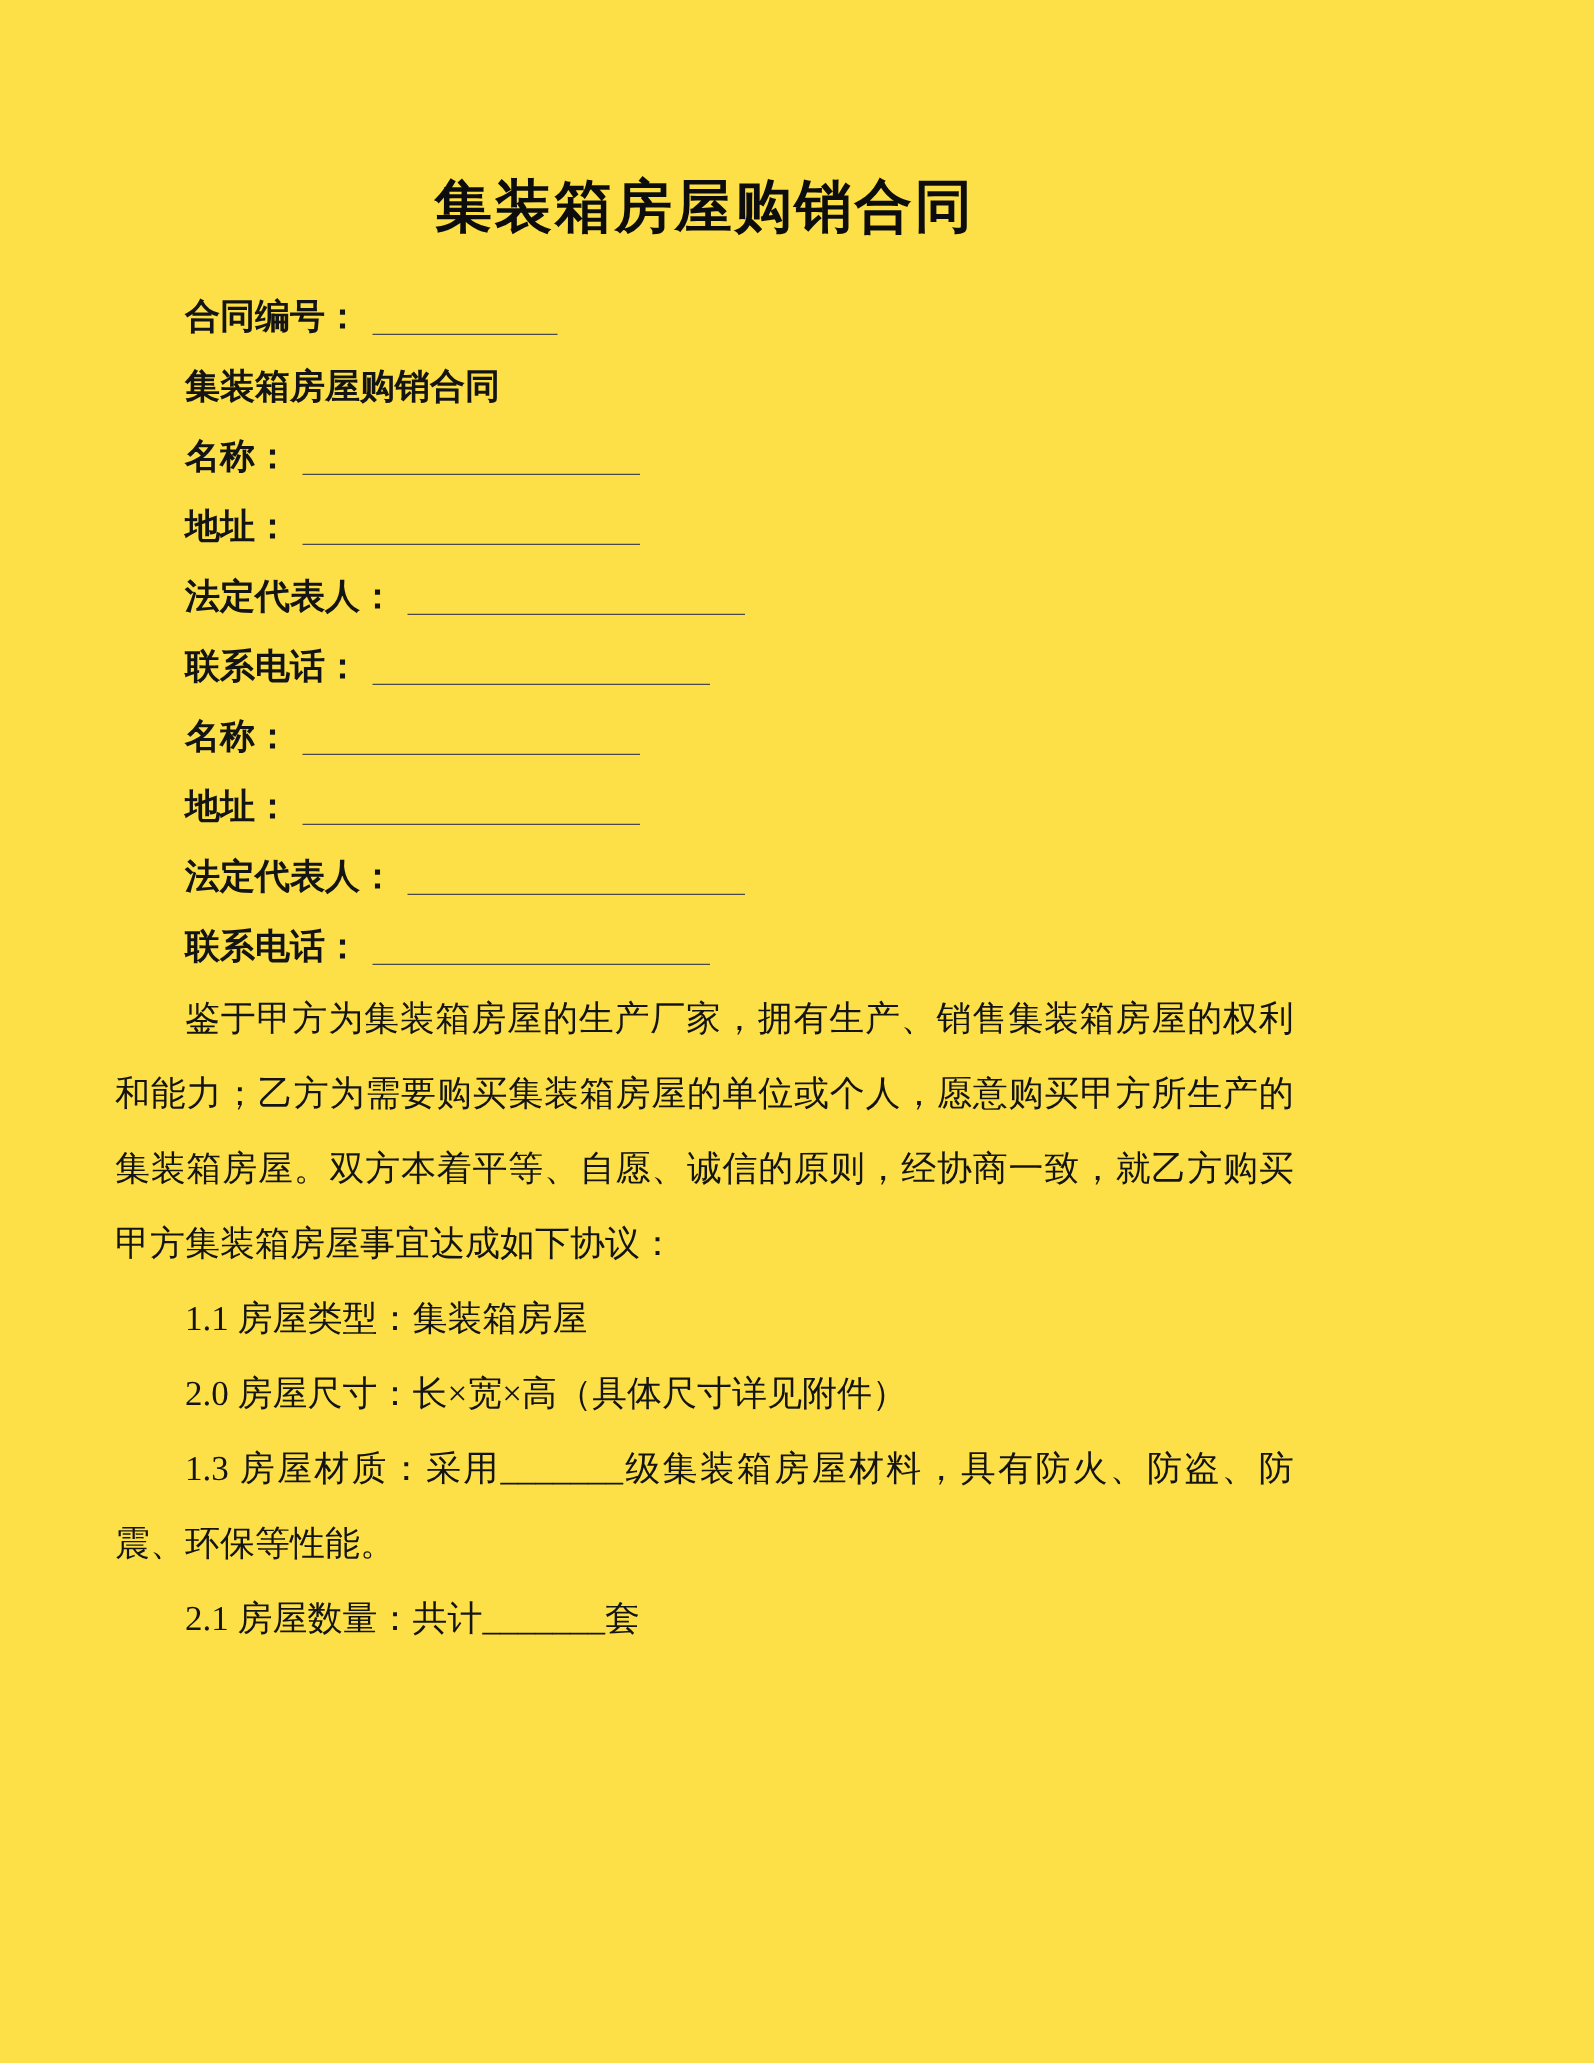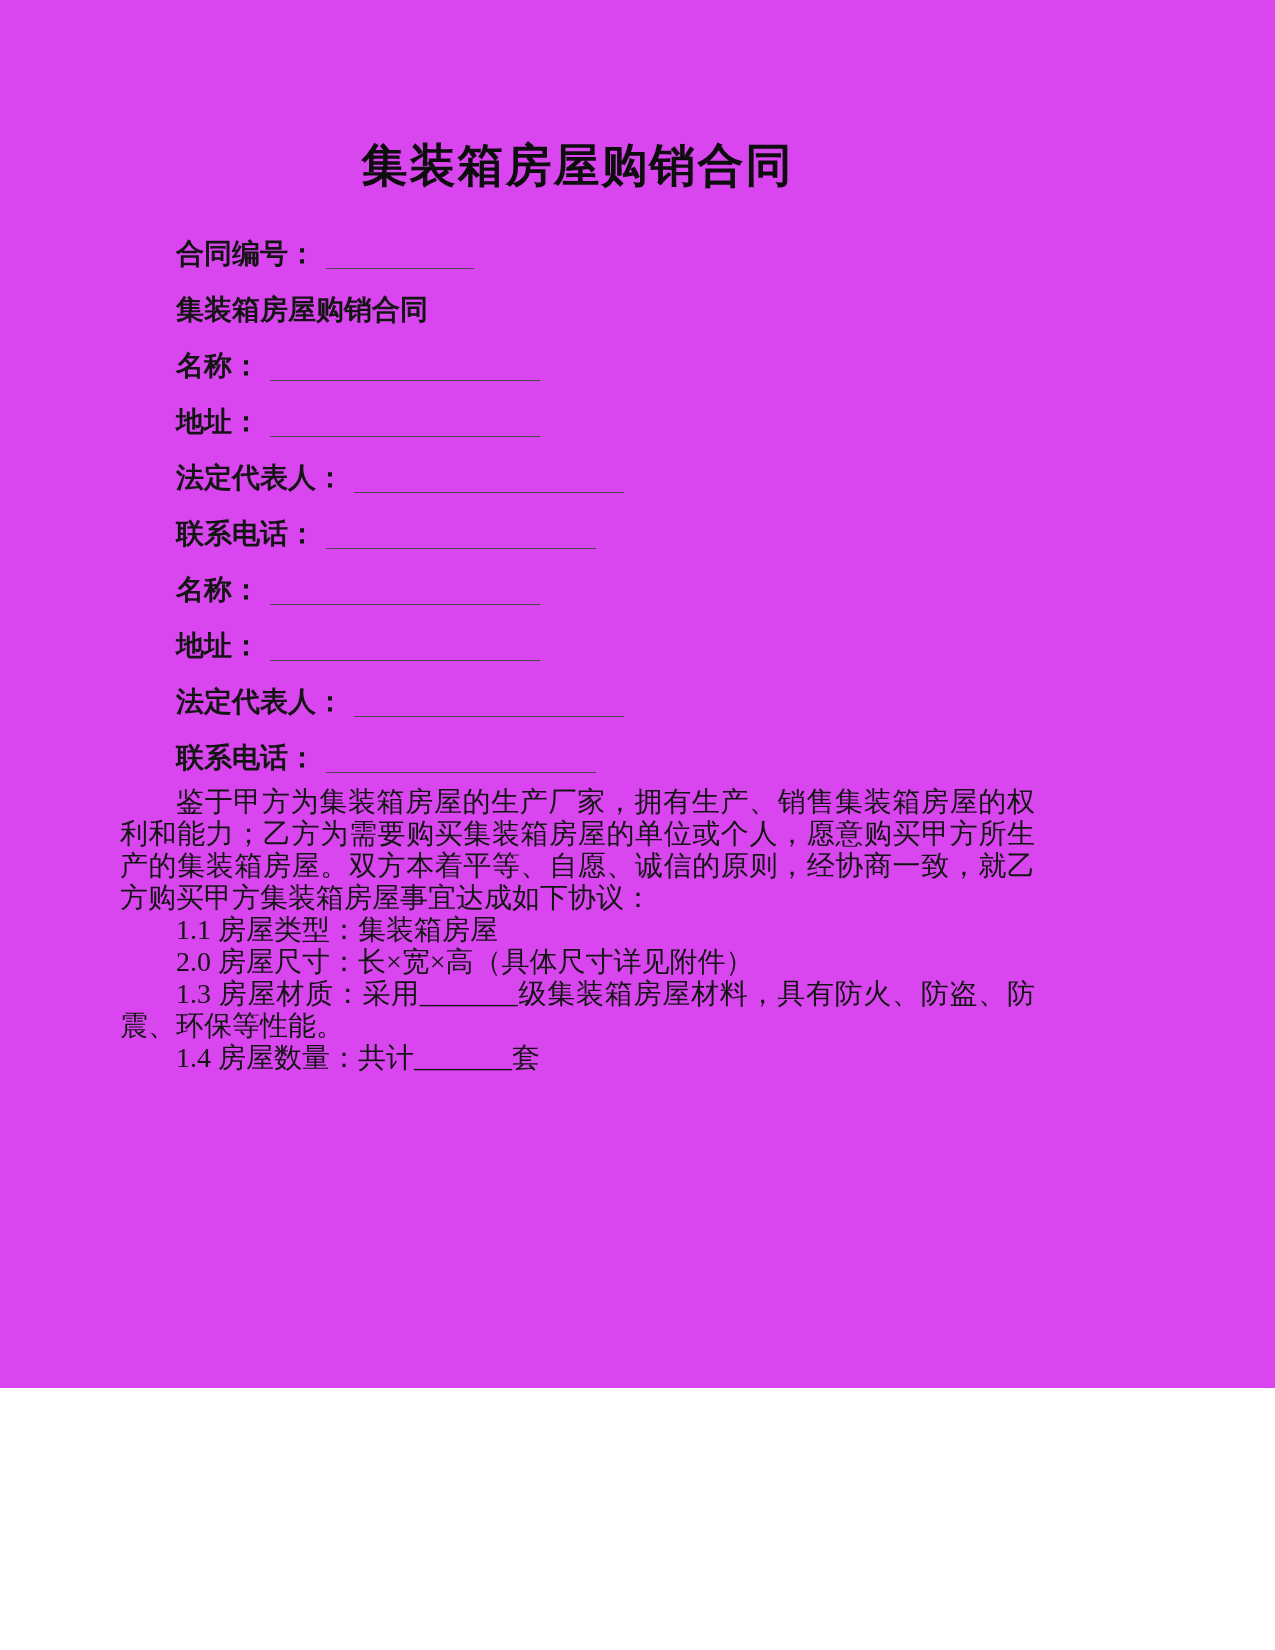--- a/index.html
+++ b/index.html
@@ -3,24 +3,24 @@
 <meta charset="utf-8">
 <style>
   html, body {
     margin: 0;
     padding: 0;
     background: #ffffff;
   }
   .page {
     position: relative;
     width: 1275px;
-    height: 1388px;
+    height: 1650px;
     box-sizing: border-box;
-    background: #d946ef;
-    padding: 136px 240px 0 120px;
+    background: #fde047;
+    padding: 136px 240px 0 92px;
     font-family: "Liberation Serif", serif;
     font-size: 28px;
     color: #141414;
     overflow: hidden;
   }
   .doc-title {
     margin: 0 0 30px 0;
     font-size: 46px;
     font-weight: 700;
     text-align: center;
@@ -38,21 +38,21 @@
     display: inline-block;
     border-bottom: 1.5px solid #4a4a4a;
     vertical-align: -6px;
     margin-left: 10px;
     height: 30px;
   }
   .blank-sm { width: 148px; }
   .blank-lg { width: 270px; }
   .para {
     margin: 0;
-    line-height: 32px;
+    line-height: 60px;
     text-align: justify;
     text-justify: inter-character;
     text-indent: 2em;
     word-break: break-all;
   }
   .section-heading {
     margin: 0;
     font-size: 30px;
     font-weight: 700;
     line-height: 56px;
@@ -109,16 +109,16 @@
 
   <p class="para">鉴于甲方为集装箱房屋的生产厂家，拥有生产、销售集装箱房屋的权利和能力；乙方为需要购买集装箱房屋的单位或个人，愿意购买甲方所生产的集装箱房屋。双方本着平等、自愿、诚信的原则，经协商一致，就乙方购买甲方集装箱房屋事宜达成如下协议：</p>
 
 
   <p class="para">1.1 房屋类型：集装箱房屋</p>
 
   <p class="para">2.0 房屋尺寸：长×宽×高（具体尺寸详见附件）</p>
 
   <p class="para">1.3 房屋材质：采用_______级集装箱房屋材料，具有防火、防盗、防震、环保等性能。</p>
 
-  <p class="para">1.4 房屋数量：共计_______套</p>
+  <p class="para">2.1 房屋数量：共计_______套</p>
 
 
 </div>
 
 </body></html>

